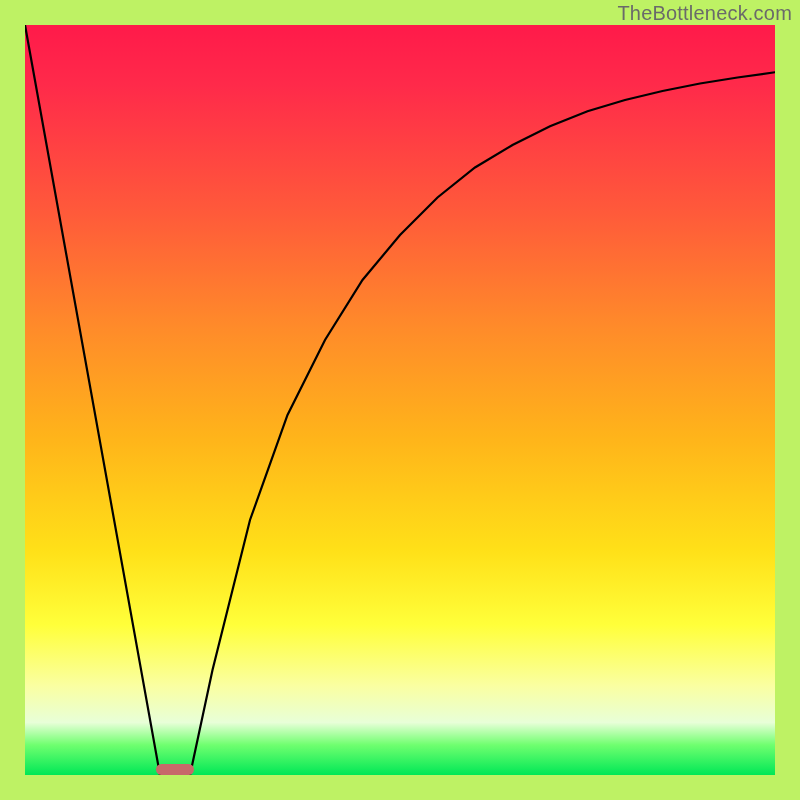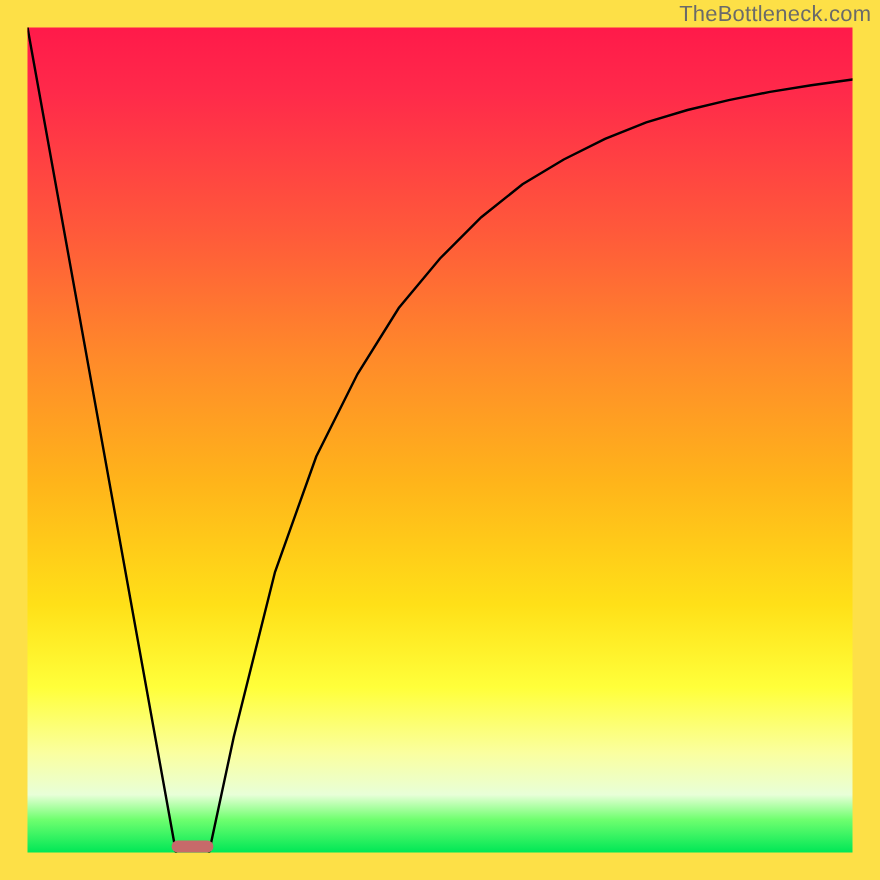--- a/index.html
+++ b/index.html
@@ -9,21 +9,21 @@
     height: 800px;
     background: #000;
     overflow: hidden;
   }
   .frame {
     position: absolute;
     left: 0;
     top: 0;
     width: 800px;
     height: 800px;
-    background: #fde047;
+    background: #bef264;
   }
   .plot {
     position: absolute;
     left: 25px;
     top: 25px;
     width: 750px;
     height: 750px;
     
     background: linear-gradient(to bottom,
       #ff1a4a 0%,

